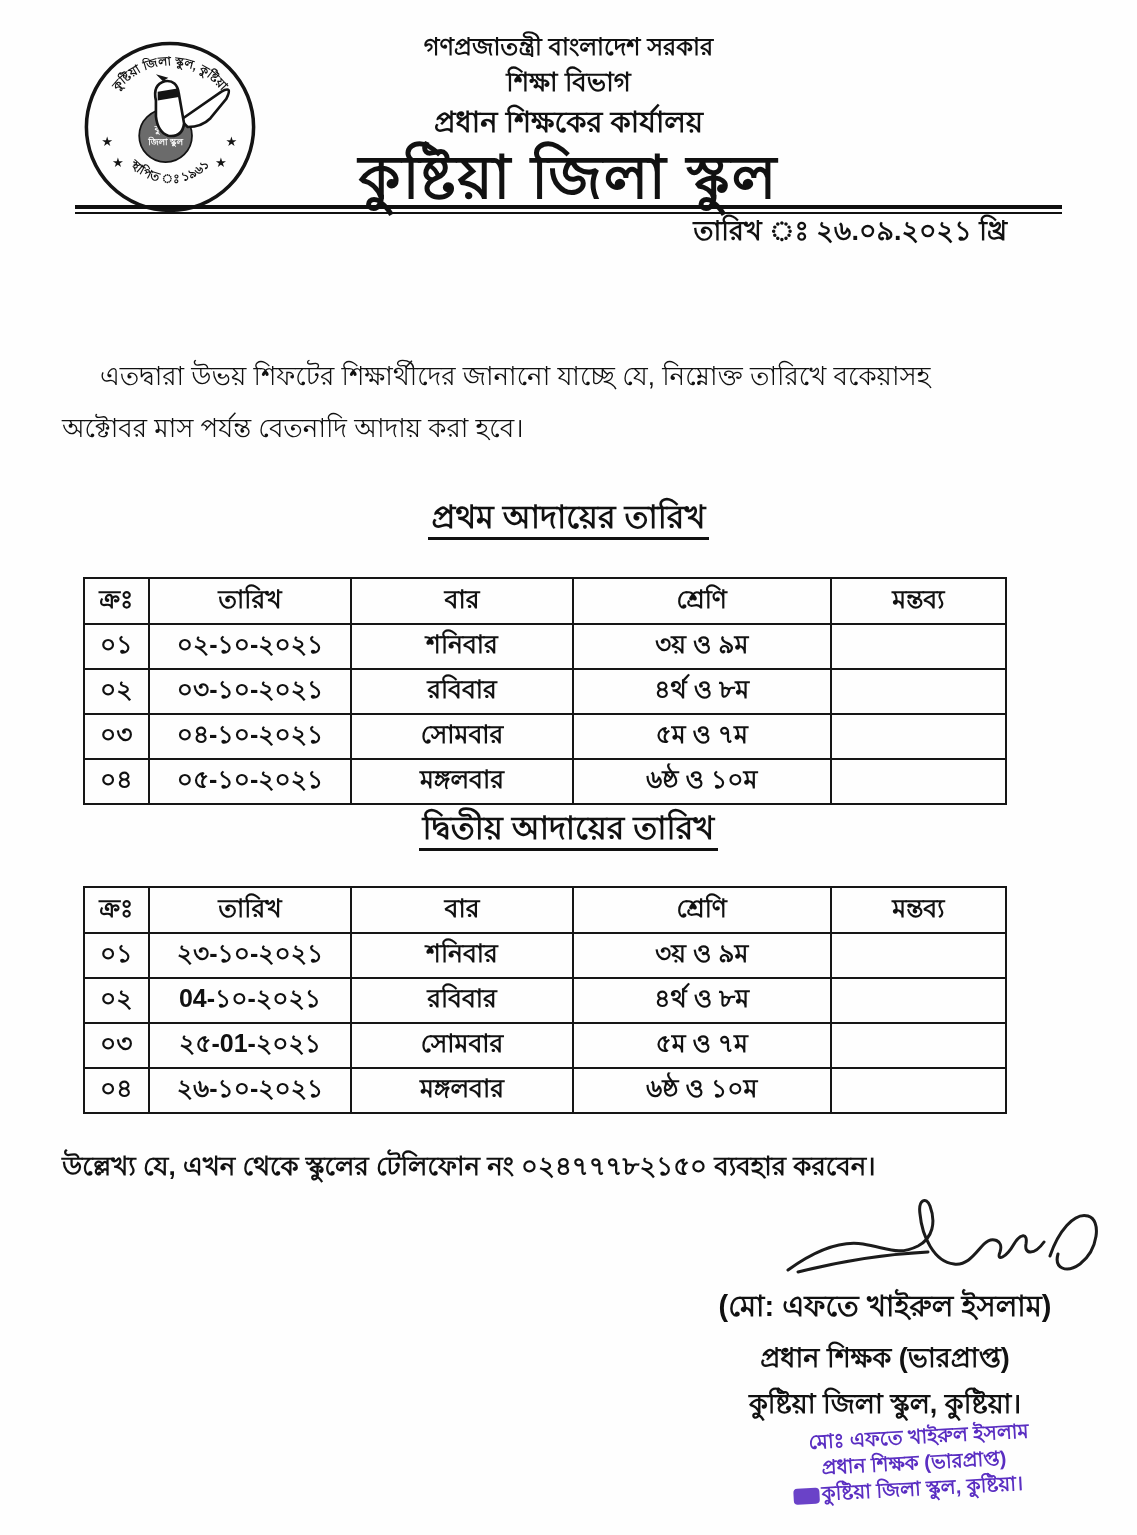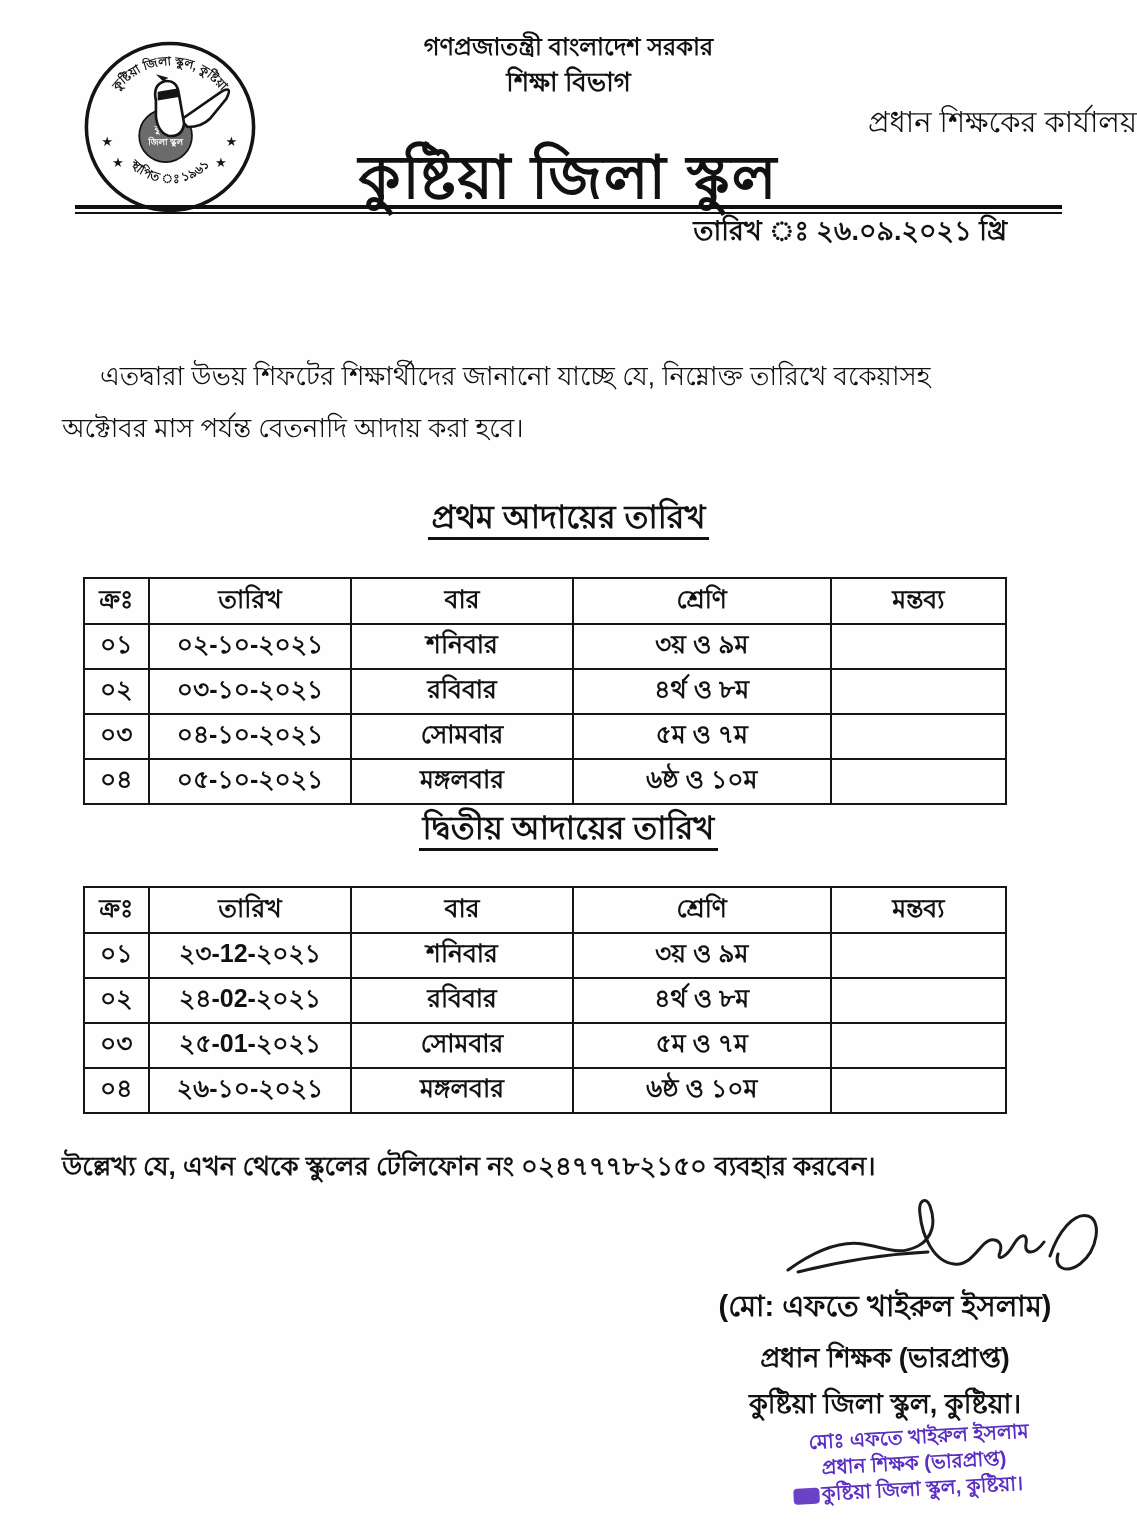--- a/index.html
+++ b/index.html
@@ -5,21 +5,21 @@
   html,body{margin:0;padding:0;background:#e8e8e8;}
   .page{
     position:relative;width:1137px;height:1535px;background:#fefefe;
     font-family:"Liberation Sans","DejaVu Sans",sans-serif;color:#111;
     overflow:hidden;margin:0 auto;
   }
   .abs{position:absolute;}
   .ctr{left:0;width:100%;text-align:center;}
   .hline1{top:28px;font-size:24px;font-weight:bold;}
   .hline2{top:62px;font-size:26px;font-weight:bold;}
-  .hline3{top:99px;font-size:29px;font-weight:normal;text-align:right;}
+  .hline3{top:99px;font-size:29px;font-weight:bold;}
   .school-name{top:131px;font-size:60px;font-weight:900;letter-spacing:2px;}
   .logo{top:38px;left:82px;width:176px;height:178px;}
   .divider{top:205px;left:75px;width:987px;height:3px;border-top:4px solid #101010;border-bottom:2px solid #101010;}
   .date-line{top:210px;right:130px;font-size:27px;font-weight:bold;}
   .body-para{top:350px;left:62px;width:958px;font-size:26px;line-height:52px;text-indent:38px;}
   .section-title{font-size:32px;font-weight:bold;}
   .section-title span{border-bottom:3px solid #111;padding:0 4px 2px 4px;}
   .t1-title{top:492px;}
   .t2-title{top:803px;}
   table{border-collapse:collapse;table-layout:fixed;width:924px;}
@@ -147,28 +147,28 @@
     <tbody>
         <tr>
       <th>ক্রঃ</th>
       <th>তারিখ</th>
       <th>বার</th>
       <th>শ্রেণি</th>
       <th>মন্তব্য</th>
     </tr>
     <tr>
       <td>০১</td>
-      <td>২৩-12-২০২১</td>
+      <td>২৩-১০-২০২১</td>
       <td>শনিবার</td>
       <td>৩য় ও ৯ম</td>
       <td></td>
     </tr>
     <tr>
       <td>০২</td>
-      <td>২৪-02-২০২১</td>
+      <td>04-১০-২০২১</td>
       <td>রবিবার</td>
       <td>৪র্থ ও ৮ম</td>
       <td></td>
     </tr>
     <tr>
       <td>০৩</td>
       <td>২৫-01-২০২১</td>
       <td>সোমবার</td>
       <td>৫ম ও ৭ম</td>
       <td></td>

